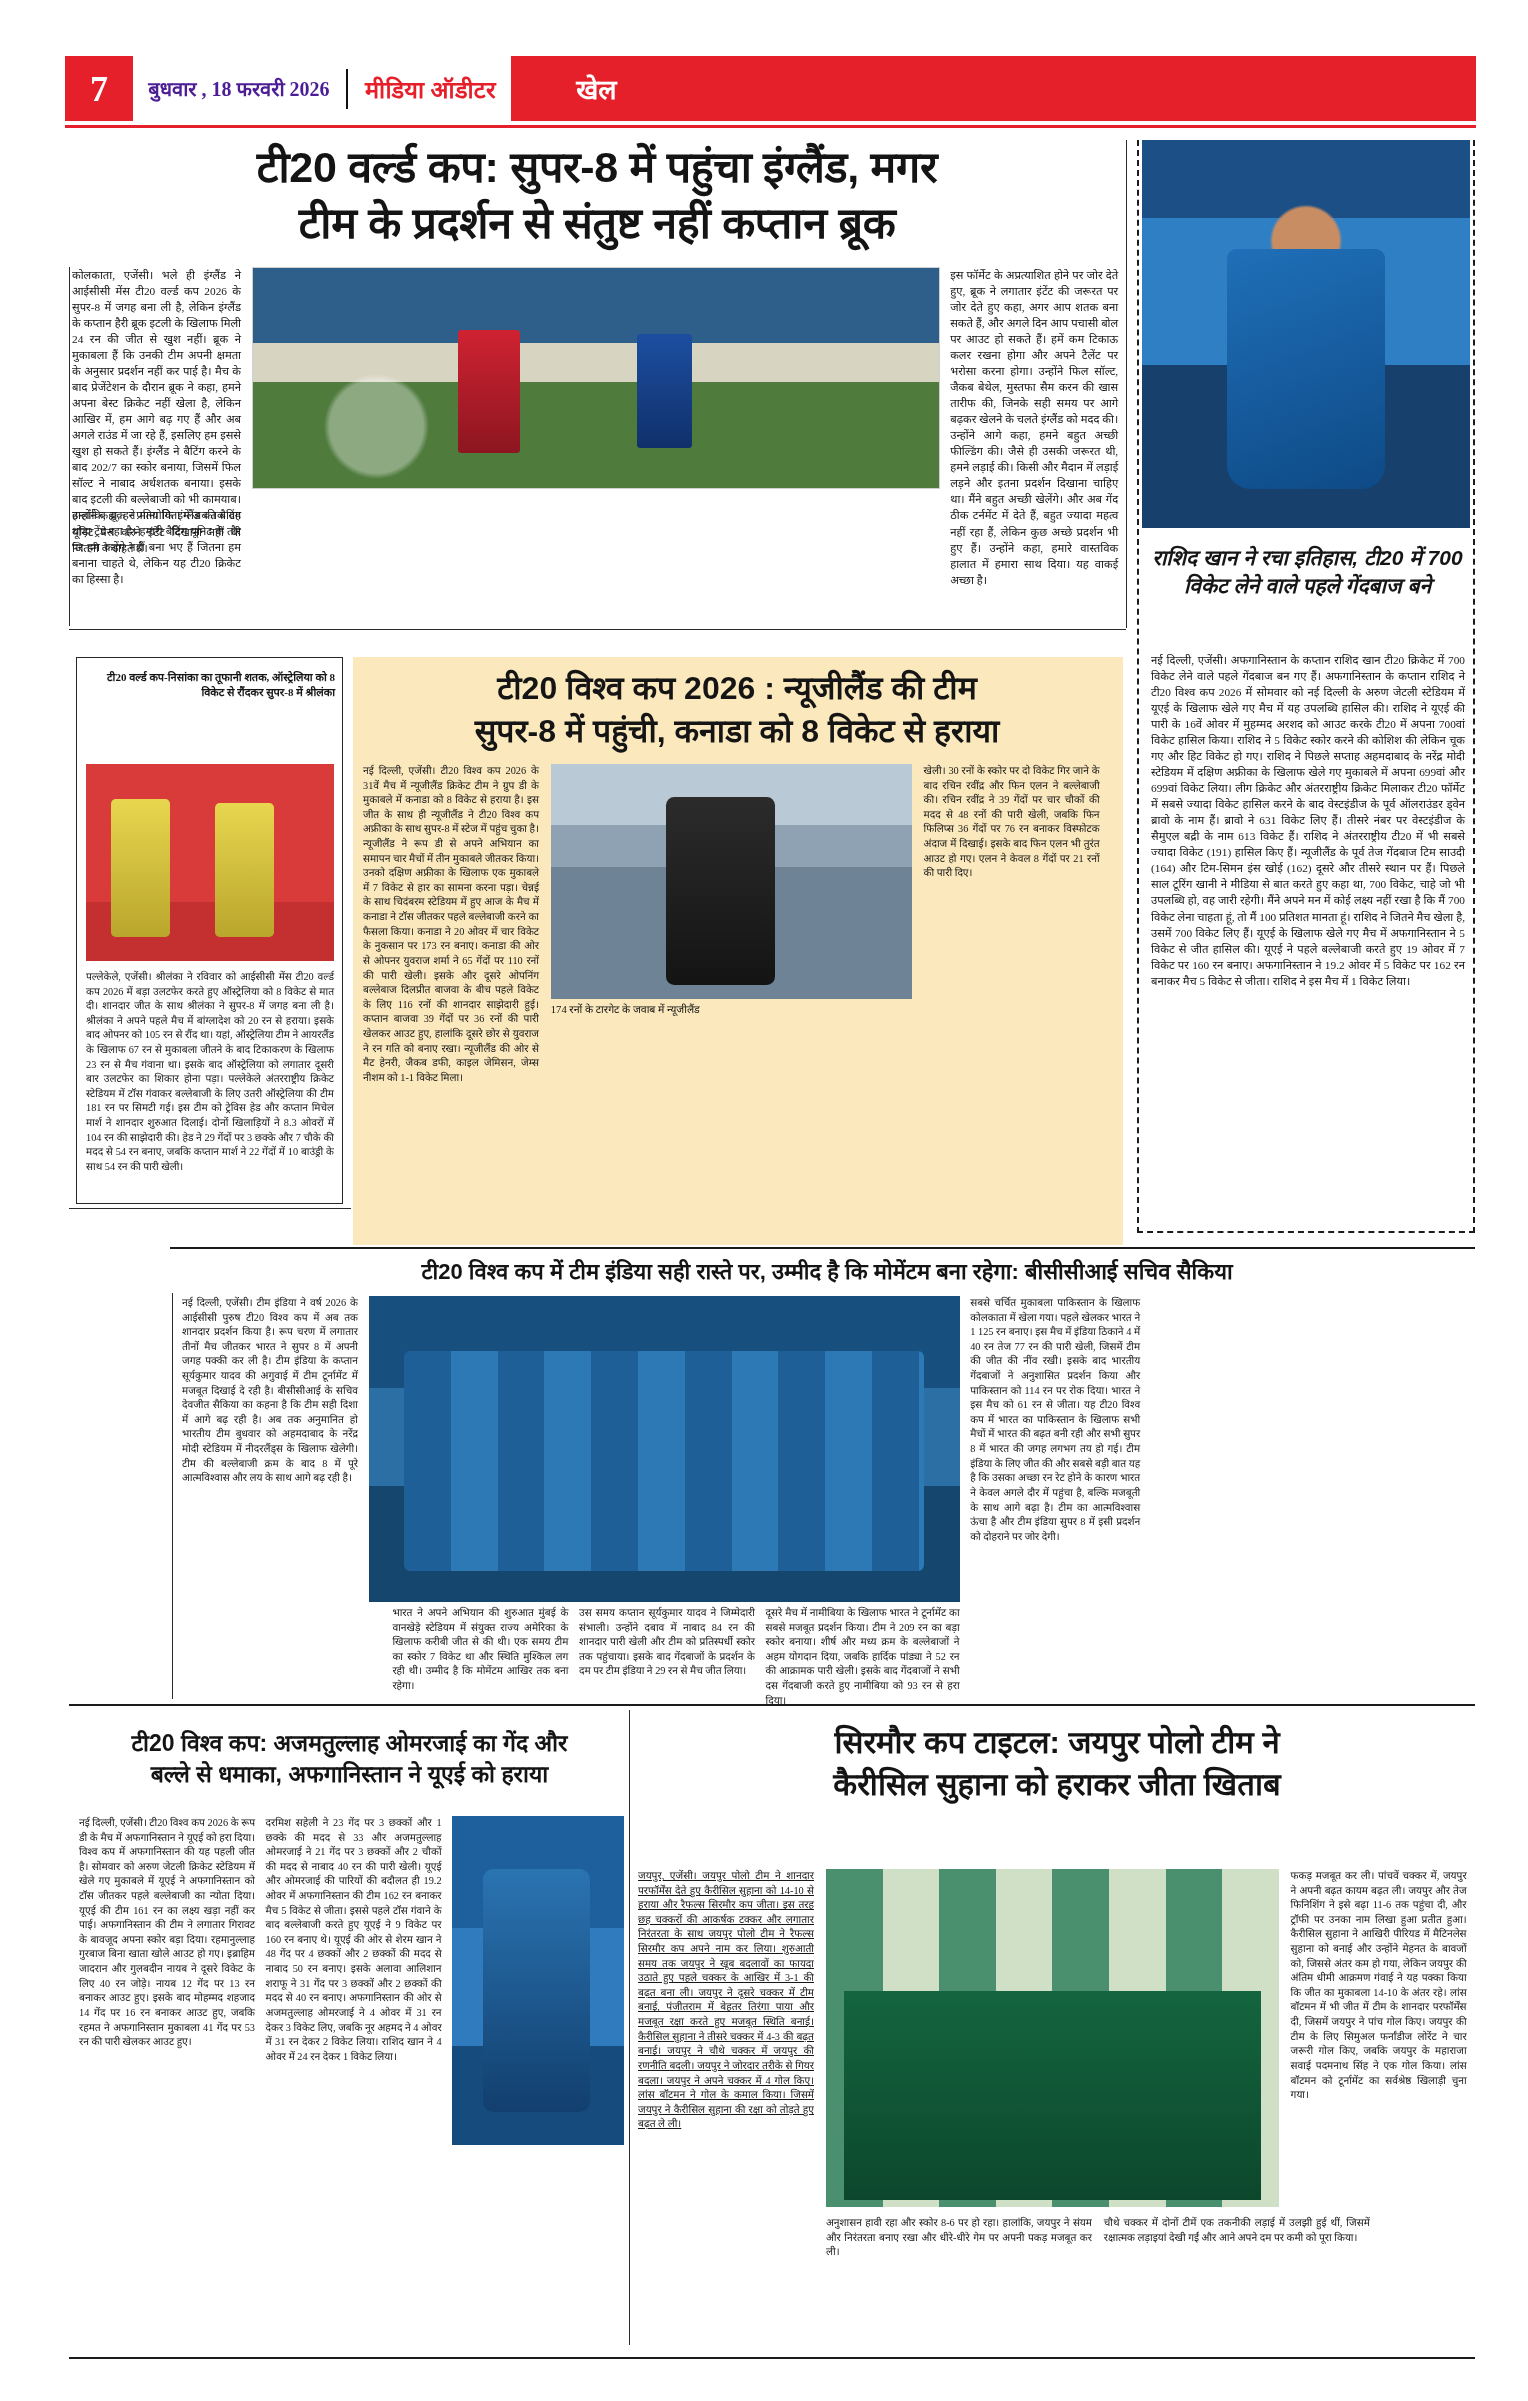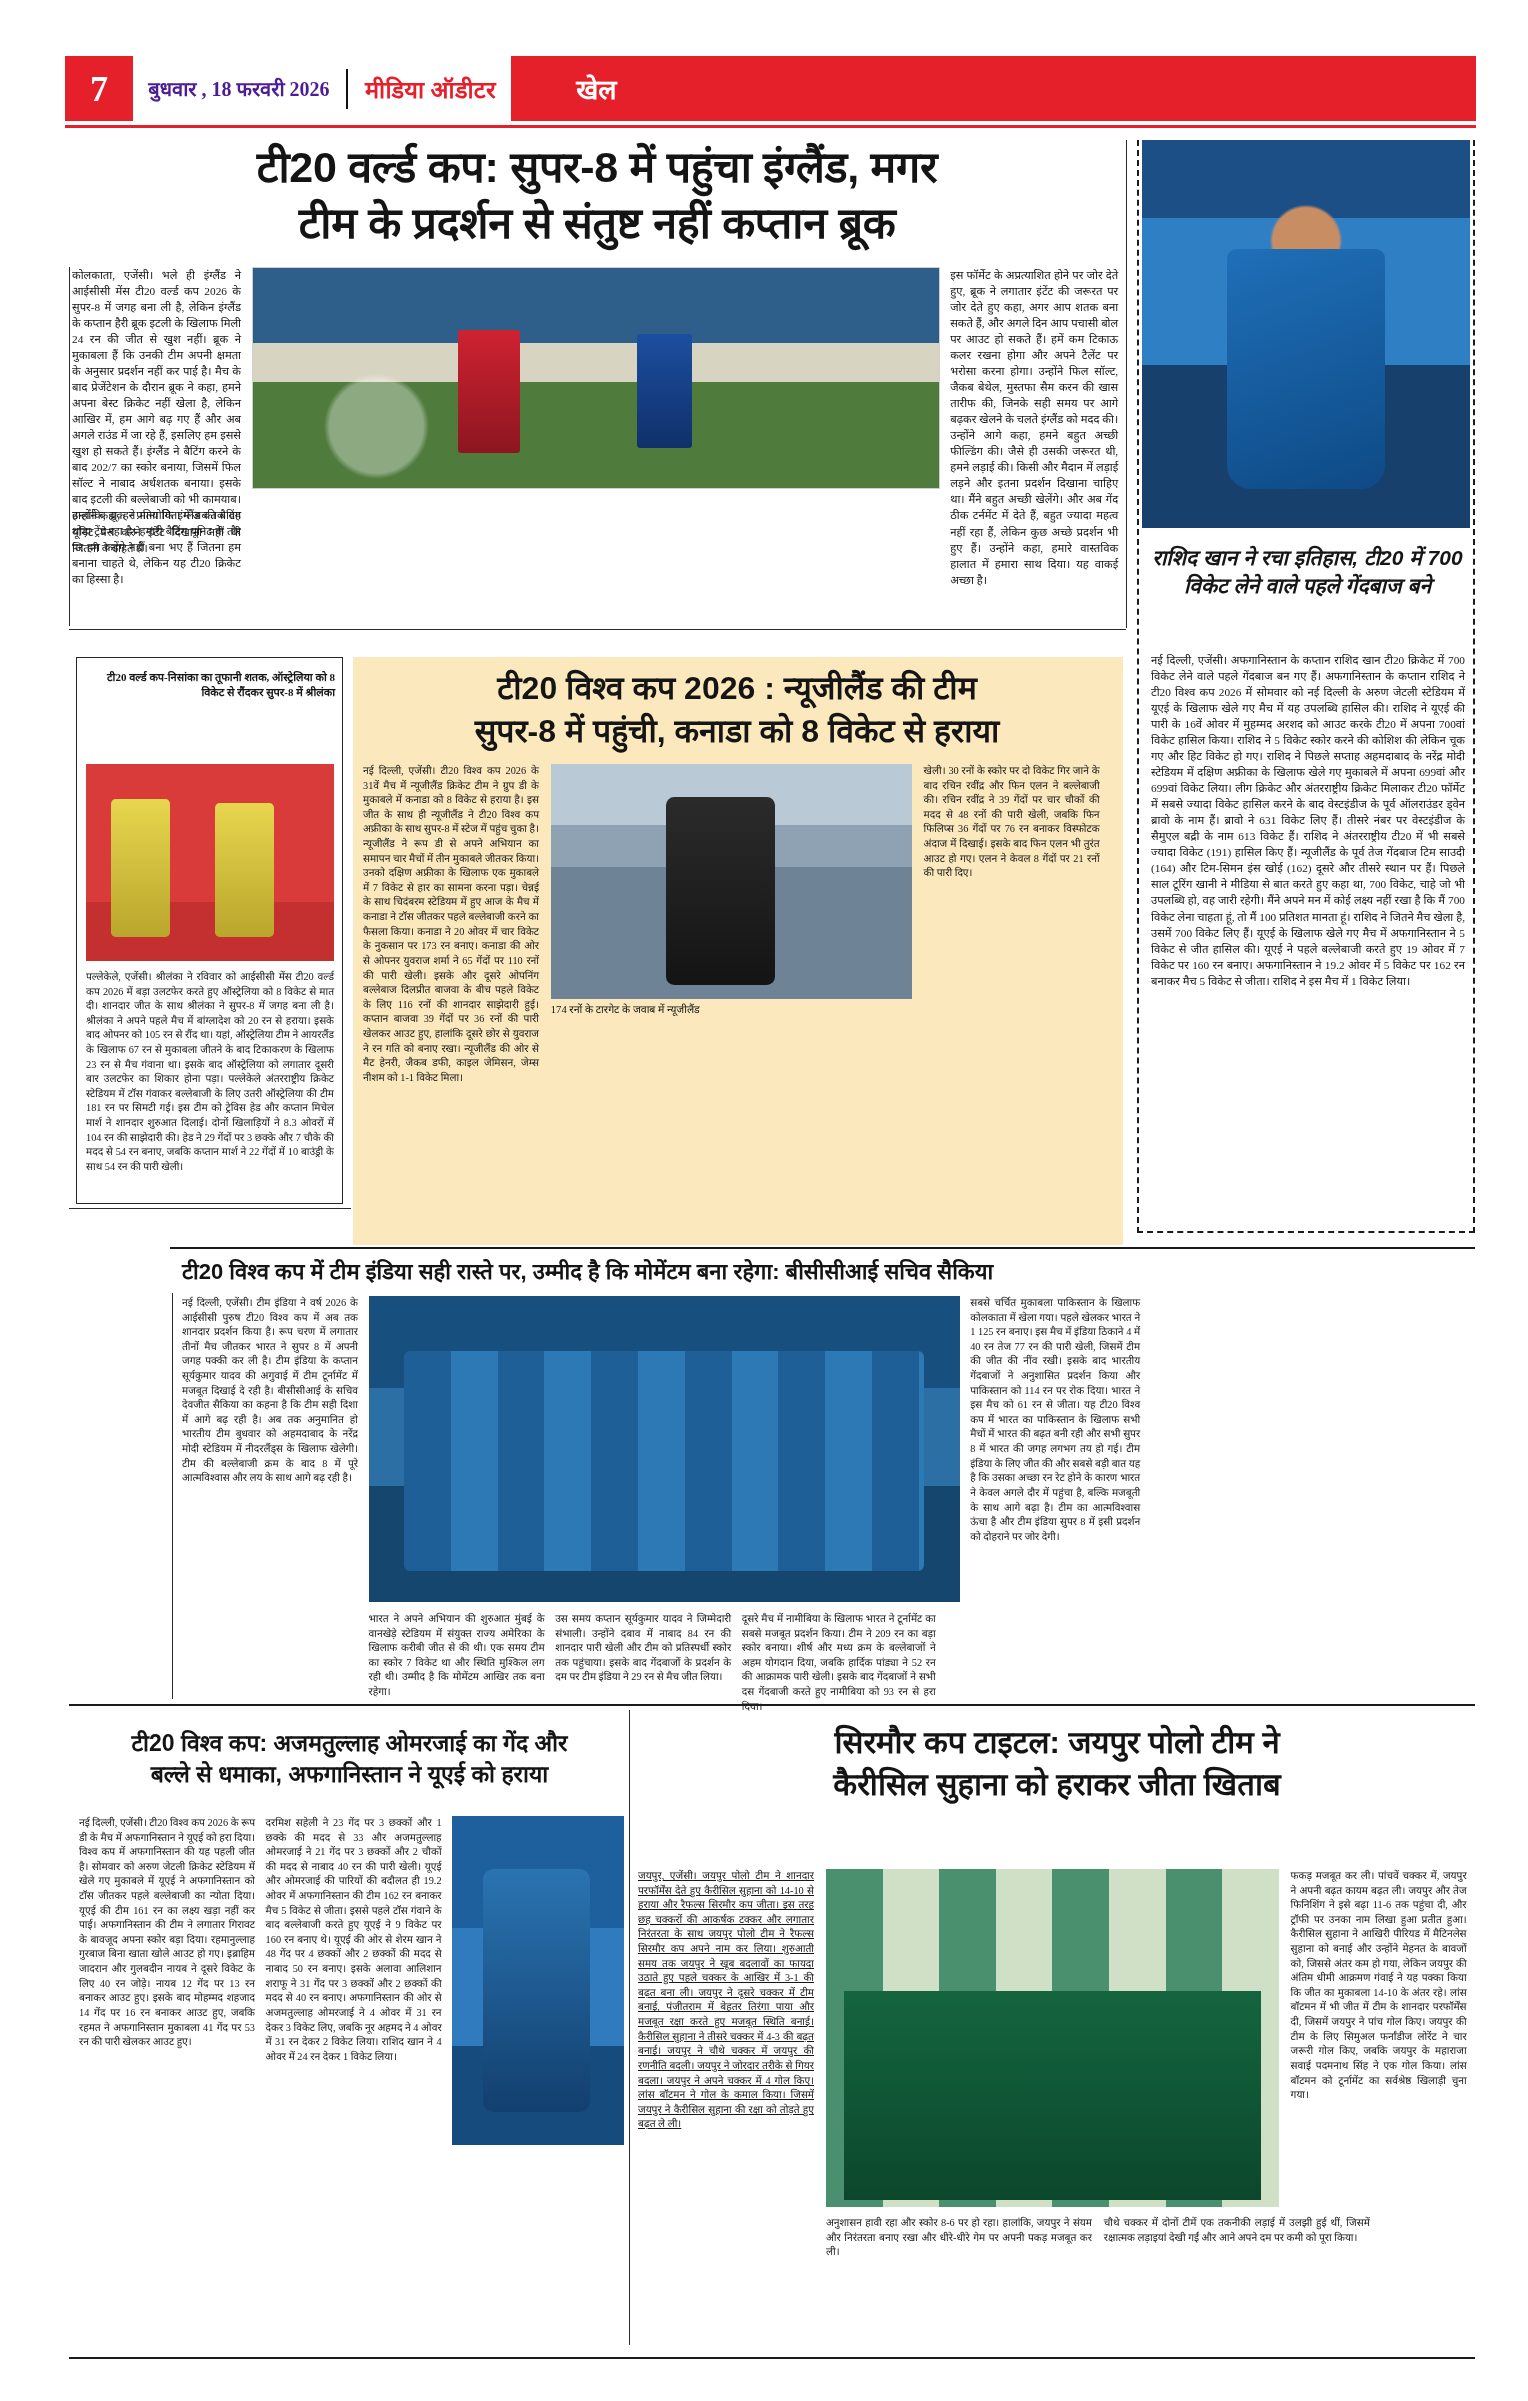--- a/index.html
+++ b/index.html
@@ -55,21 +55,21 @@
   
   .nzbox { position:absolute; left:353px; top:657px; width:770px; height:588px; background:#fbe9bd; }
   .nz-head { position:absolute; left:364px; top:667px; width:746px; font-size:32px; line-height:1.34; font-weight:700; text-align:center; font-family:"Liberation Sans", sans-serif; color:#151515; }
   .nz-cols { position:absolute; left:363px; top:764px; width:749px; height:470px; display:flex; gap:11.8px; }
   .nz-c1 { width:176px; }
   .nz-photo { width:361px; height:235px; overflow:hidden; position:relative; }
   .nz-cap { font-size:10.6px; line-height:1.4; margin-top:3.5px; text-align:justify; }
   .nz-c3 { width:176px; }
 
   
-  .bcci-head { position:absolute; left:182px; top:1255px; width:1290px; font-size:22px; font-weight:700; font-family:"Liberation Sans", sans-serif; white-space:nowrap; color:#141414; text-align:left; }
+  .bcci-head { position:absolute; left:182px; top:1255px; width:1290px; font-size:22px; font-weight:700; font-family:"Liberation Sans", sans-serif; white-space:nowrap; color:#141414; text-align:center; }
   .bcci-cols { position:absolute; left:182px; top:1296px; width:1293px; height:400px; display:flex; gap:10.6px; }
   .bcci-c1 { width:176px; }
   .bcci-photo { width:591px; height:306px; overflow:hidden; }
   .bcci-c5 { width:144px; }
 
   
   .afg-head { position:absolute; left:79px; top:1728px; width:541px; font-size:23px; line-height:1.36; font-weight:700; text-align:center; font-family:Liberation Sans, sans-serif; color:#141414; }
   .afg-cols { position:absolute; left:79px; top:1816px; width:547px; height:529px; display:flex; gap:10.6px; }
   .afg-c1 { width:176px; }
   .afg-c2 { width:176px; }
@@ -190,21 +190,21 @@
 
   <div class="sep-h" style="left:170px;top:1247px;width:1305px;height:1.8px;background:#1b1b1b;"></div>
   <div class="bcci-head">टी20 विश्व कप में टीम इंडिया सही रास्ते पर, उम्मीद है कि मोमेंटम बना रहेगा: बीसीसीआई सचिव सैकिया</div>
   <div class="sep-v" style="left:172px;top:1293px;height:406px;"></div>
   <div class="bcci-cols">
     <div class="bcci-c1 body-col" style="font-size:10.3px;">नई दिल्ली, एजेंसी। टीम इंडिया ने वर्ष 2026 के आईसीसी पुरुष टी20 विश्व कप में अब तक शानदार प्रदर्शन किया है। रूप चरण में लगातार तीनों मैच जीतकर भारत ने सुपर 8 में अपनी जगह पक्की कर ली है। टीम इंडिया के कप्तान सूर्यकुमार यादव की अगुवाई में टीम टूर्नामेंट में मजबूत दिखाई दे रही है। बीसीसीआई के सचिव देवजीत सैकिया का कहना है कि टीम सही दिशा में आगे बढ़ रही है। अब तक अनुमानित हो भारतीय टीम बुधवार को अहमदाबाद के नरेंद्र मोदी स्टेडियम में नीदरलैंड्स के खिलाफ खेलेगी। टीम की बल्लेबाजी क्रम के बाद 8 में पूरे आत्मविश्वास और लय के साथ आगे बढ़ रही है।</div>
     <div style="width:591px;">
       <div class="bcci-photo">
           <div class="ph ph-india"></div>
         </div>
-      <div style="display:flex;gap:10.6px;margin-top:10px;">
+      <div style="display:flex;gap:10.6px;margin-top:4px;justify-content:flex-end;">
         <div class="body-col" style="width:176px;font-size:10.3px;">भारत ने अपने अभियान की शुरुआत मुंबई के वानखेड़े स्टेडियम में संयुक्त राज्य अमेरिका के खिलाफ करीबी जीत से की थी। एक समय टीम का स्कोर 7 विकेट था और स्थिति मुश्किल लग रही थी। उम्मीद है कि मोमेंटम आखिर तक बना रहेगा।</div>
         <div class="body-col" style="width:176px;font-size:10.3px;">उस समय कप्तान सूर्यकुमार यादव ने जिम्मेदारी संभाली। उन्होंने दबाव में नाबाद 84 रन की शानदार पारी खेली और टीम को प्रतिस्पर्धी स्कोर तक पहुंचाया। इसके बाद गेंदबाजों के प्रदर्शन के दम पर टीम इंडिया ने 29 रन से मैच जीत लिया।</div>
         <div class="body-col" style="width:194px;font-size:10.3px;">दूसरे मैच में नामीबिया के खिलाफ भारत ने टूर्नामेंट का सबसे मजबूत प्रदर्शन किया। टीम ने 209 रन का बड़ा स्कोर बनाया। शीर्ष और मध्य क्रम के बल्लेबाजों ने अहम योगदान दिया, जबकि हार्दिक पांड्या ने 52 रन की आक्रामक पारी खेली। इसके बाद गेंदबाजों ने सभी दस गेंदबाजी करते हुए नामीबिया को 93 रन से हरा दिया।</div>
       </div>
     </div>
     <div class="bcci-c5 body-col" style="font-size:10.3px;width:170px;">सबसे चर्चित मुकाबला पाकिस्तान के खिलाफ कोलकाता में खेला गया। पहले खेलकर भारत ने 1 125 रन बनाए। इस मैच में इंडिया ठिकाने 4 में 40 रन तेज 77 रन की पारी खेली, जिसमें टीम की जीत की नींव रखी। इसके बाद भारतीय गेंदबाजों ने अनुशासित प्रदर्शन किया और पाकिस्तान को 114 रन पर रोक दिया। भारत ने इस मैच को 61 रन से जीता। यह टी20 विश्व कप में भारत का पाकिस्तान के खिलाफ सभी मैचों में भारत की बढ़त बनी रही और सभी सुपर 8 में भारत की जगह लगभग तय हो गई। टीम इंडिया के लिए जीत की और सबसे बड़ी बात यह है कि उसका अच्छा रन रेट होने के कारण भारत ने केवल अगले दौर में पहुंचा है, बल्कि मजबूती के साथ आगे बढ़ा है। टीम का आत्मविश्वास ऊंचा है और टीम इंडिया सुपर 8 में इसी प्रदर्शन को दोहराने पर जोर देगी।</div>
   </div>
   <div class="sep-h" style="left:69px;top:1704px;width:1406px;height:1.8px;background:#1b1b1b;"></div>
 
   <div class="afg-head">

